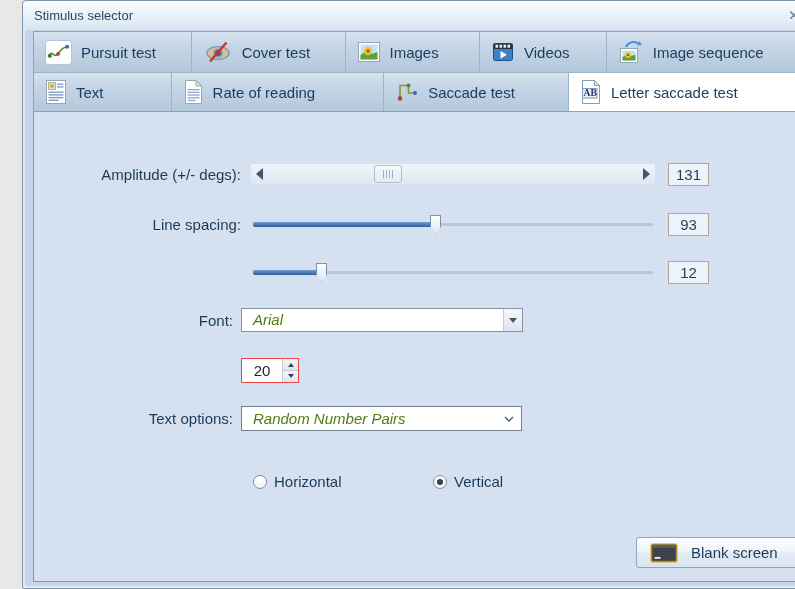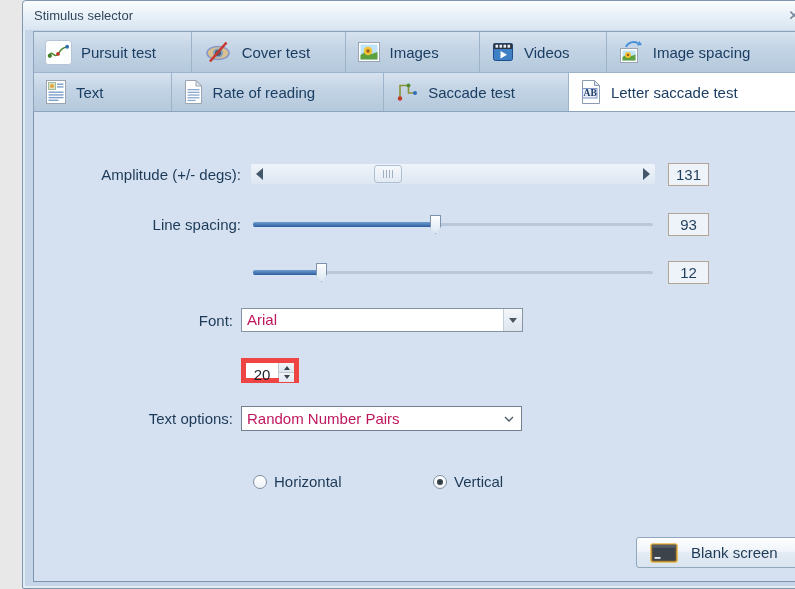--- a/index.html
+++ b/index.html
@@ -61,31 +61,31 @@
   
   .slider { position:absolute; width:400px; height:20px; }
   .sl-track { position:absolute; left:0; right:0; top:9px; height:3px; background:#bac7d8; border-radius:2px; }
   .sl-fill { position:absolute; left:0; top:8px; height:5px;
     background:linear-gradient(#6f9bd0,#2d5f9e); border-radius:2px; }
   .sl-thumb { position:absolute; top:1px; width:11px; height:19px;
     background:linear-gradient(#fdfefe,#dce6f1); border:1px solid #7e93ab;
     clip-path:polygon(0 0,100% 0,100% 62%,50% 100%,0 62%); }
   
   .combo { position:absolute; height:24px; background:#fff; border:1px solid #8593a2; display:flex; }
-  .combo .txt { flex:1; font-size:15px; color:#be185d; line-height:22px; padding-left:5px;
-    white-space:nowrap; overflow:hidden; }
+  .combo .txt { flex:1; font-size:15px; color:#4d7c0f; line-height:22px; padding-left:11px;
+    white-space:nowrap; overflow:hidden;font-style:italic; }
   .combo .drop { width:19px; border-left:1px solid #c5cdd8;
     background:linear-gradient(#f4f7fb,#dde5ee); display:flex; align-items:center; justify-content:center; }
   .combo .drop .tri { width:0; height:0; border:4px solid transparent; border-top:5px solid #4a5560; margin-top:4px; }
   
   .combo2 { border:1px solid #70808f; height:25px;gap:36px; }
   .combo2 .drop2 { width:24px; display:flex; align-items:center; justify-content:center; }
   
   .spinner { position:absolute; left:218px; top:357px; width:58px; height:25px;
-    background:#fff; border:5px solid #ef4444; display:flex; }
+    background:#fff; border:1px solid #ef4444; display:flex; }
   .spinner .val { flex:1; text-align:center; font-size:15px; color:#17242f; line-height:23px; }
   .spinner .btns { width:16px; display:flex; flex-direction:column; border-left:1px solid #c0c8d2; }
   .spinner .sbtn { flex:1; background:linear-gradient(#f2f6fa,#dde5ee);
     display:flex; align-items:center; justify-content:center; }
   .spinner .sbtn.up { border-bottom:1px solid #c0c8d2; }
   .tri-up { width:0;height:0;border:3px solid transparent;border-bottom:4px solid #39434e; margin-bottom:2px;}
   .tri-dn { width:0;height:0;border:3px solid transparent;border-top:4px solid #39434e; margin-top:2px;}
   .radio { position:absolute; display:flex; align-items:center; gap:7px; }
   .rdot { width:14px; height:14px; border-radius:50%; background:linear-gradient(#fff,#eef2f6);
     border:1px solid #8090a0; display:flex; align-items:center; justify-content:center; }
@@ -155,21 +155,21 @@
       <div class="tab" style="width:25.9%">
         <svg width="26" height="25" viewBox="0 0 26 25">
           <rect x="2.5" y="8.5" width="17" height="14" fill="#fff" stroke="#9aa5b1"></rect>
           <rect x="4.5" y="10.5" width="13" height="10" fill="#bfe3f7"></rect>
           <path d="M4.5 17 l5 -3 4 2 4 -1.5 v6 h-13 z" fill="#5da13f"></path>
           <circle cx="10" cy="15" r="3" fill="#f2c230"></circle>
           <circle cx="10" cy="15" r="1.2" fill="#9a5b22"></circle>
           <path d="M8 7 C10 2 16 1 20 3.2" stroke="#4a90d9" stroke-width="2" fill="none"></path>
           <path d="M21.5 1 L24 5 L18.8 5.4 z" fill="#4a90d9"></path>
         </svg>
-        <span class="lbl">Image spacing</span>
+        <span class="lbl">Image sequence</span>
       </div>
     </div>
     <div class="tabrow r2">
       <div class="tab" style="width:17.8%">
         <svg width="22" height="26" viewBox="0 0 22 26">
           <rect x="1.5" y="1.5" width="19" height="23" fill="#fff" stroke="#9aa5b1"></rect>
           <rect x="3.5" y="3.5" width="7" height="7" fill="#d8e6c8" stroke="#a8b89a"></rect>
           <circle cx="7" cy="7" r="2" fill="#e8a23c"></circle>
           <rect x="12" y="4.5" width="6.5" height="1.4" fill="#7c9fc9"></rect>
           <rect x="12" y="7.2" width="6.5" height="1.4" fill="#7c9fc9"></rect>

